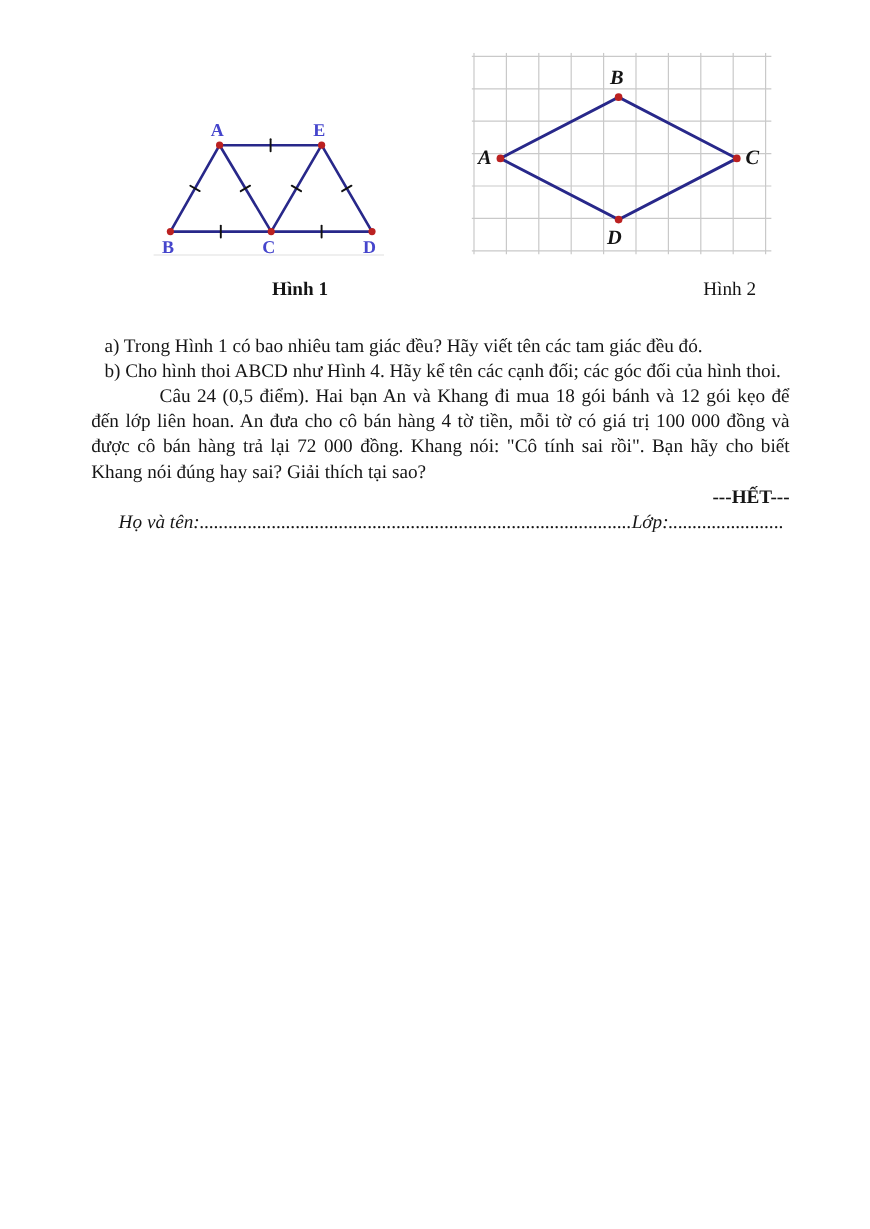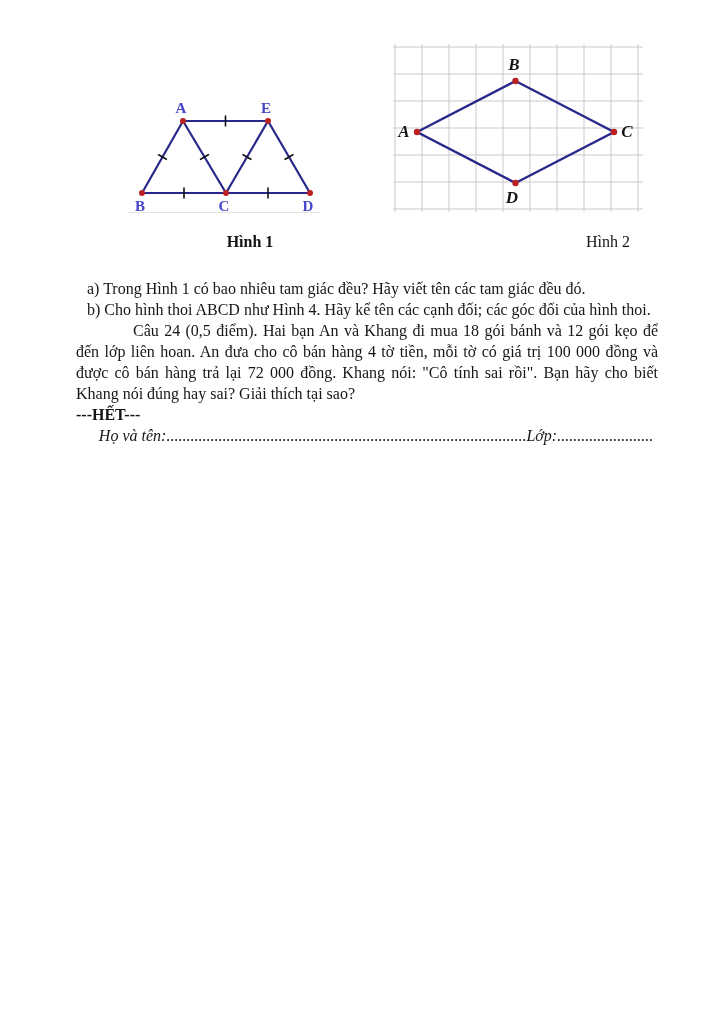--- a/index.html
+++ b/index.html
@@ -11,21 +11,21 @@
   .fig-underline{position:absolute;background:#e4e4e4;height:1px;}
   .caption{position:absolute;font-size:16px;color:#141414;width:100px;text-align:center;}
   .textblock{
     position:absolute;left:76px;top:266px;width:582px;
     font-size:16px;line-height:21px;text-align:justify;margin-top:12px;
   }
   .textblock p{margin:0;}
   .indent-small{text-indent:11px;}
   .cau24{text-indent:57px;}
   .bold{font-weight:normal;}
-  .het{text-align:left;font-weight:bold;text-indent:0;}
+  .het{text-align:right;font-weight:bold;text-indent:0;}
   .nameline{
     margin-top:22px;font-style:italic;white-space:nowrap;overflow:hidden;
     padding-left:18px;text-align:center;font-size:16px;
   }
   svg text{font-family:"Liberation Serif", serif;}
   .f1-label{font-size:15px;font-weight:bold;fill:#4545cc;}
   .f2-label{font-size:17px;font-weight:bold;font-style:italic;fill:#141414;}
 </style>
 </head>
 <body>

